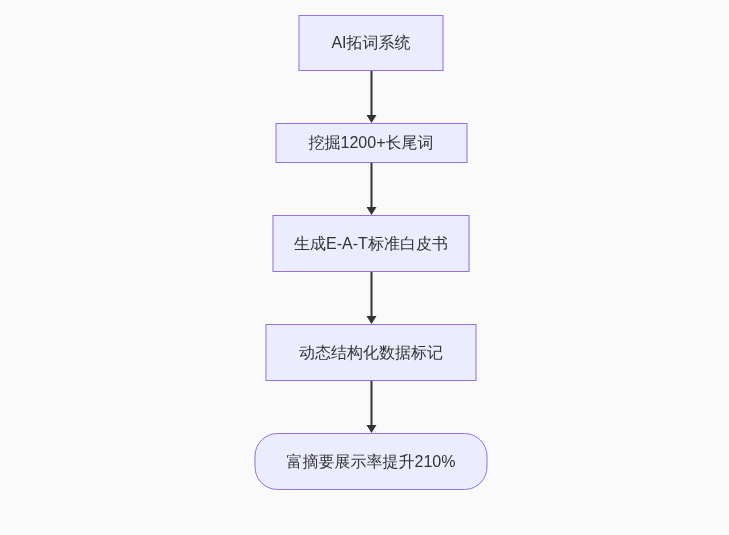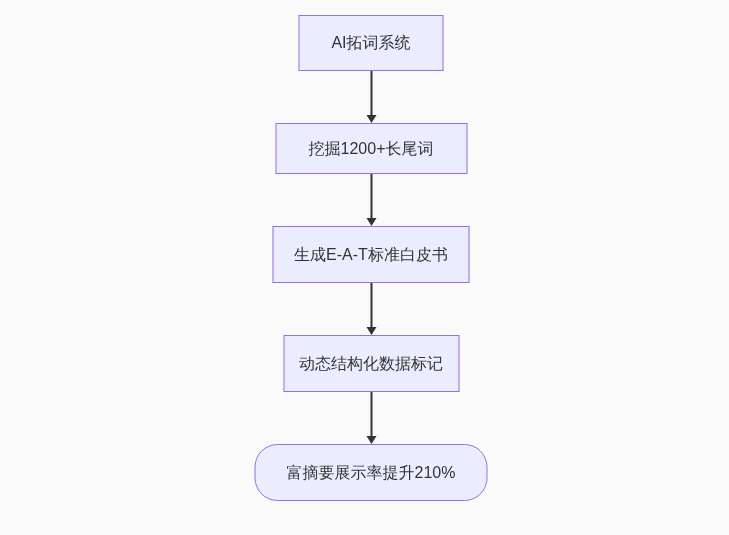--- a/index.html
+++ b/index.html
@@ -30,23 +30,23 @@
     display: flex;
     align-items: center;
     justify-content: center;
     color: #333333;
     font-size: 16px;
     line-height: 1;
     white-space: nowrap;
     text-align: center;
   }
   .node.n1 { width: 145px; height: 56px; }
-  .node.n2 { width: 192px; height: 51px; }
+  .node.n2 { width: 192px; height: 40px; }
   .node.n3 { width: 197px; }
-  .node.n4 { width: 176px; text-align: right; }
+  .node.n4 { width: 211px; text-align: right; }
   .node.n5 { width: 233px; border-radius: 23px; }
   .edge {
     height: 52px;
     width: 12px;
     display: flex;
     flex-direction: column;
     align-items: center;
   }
   .edge-line {
     flex: 1 1 auto;

